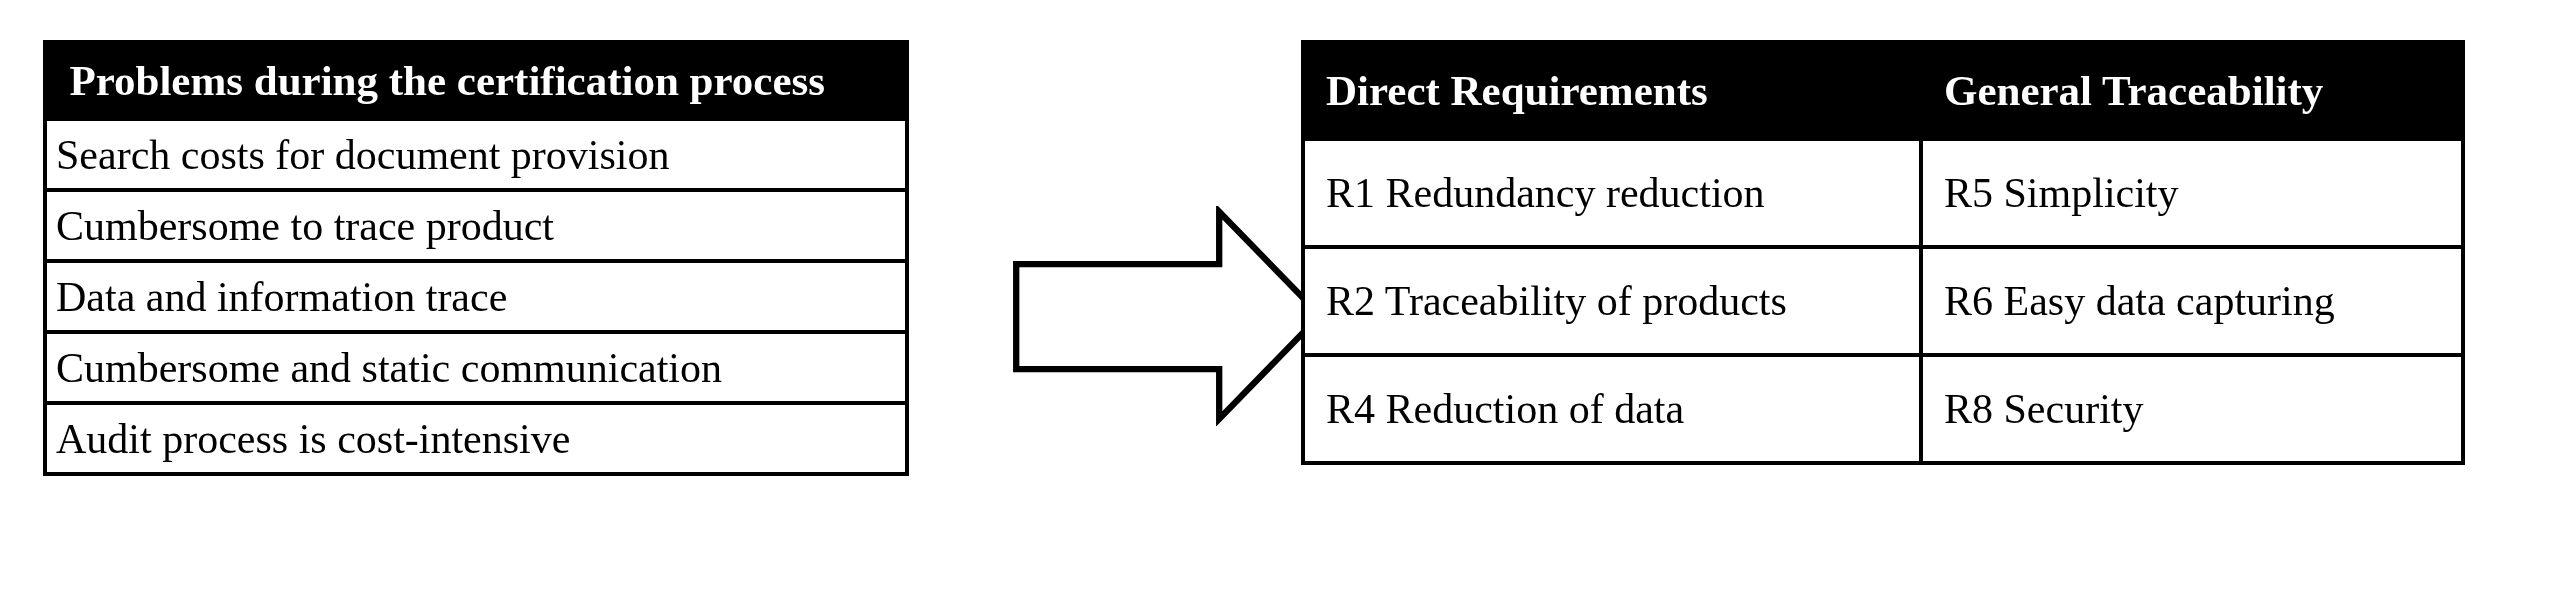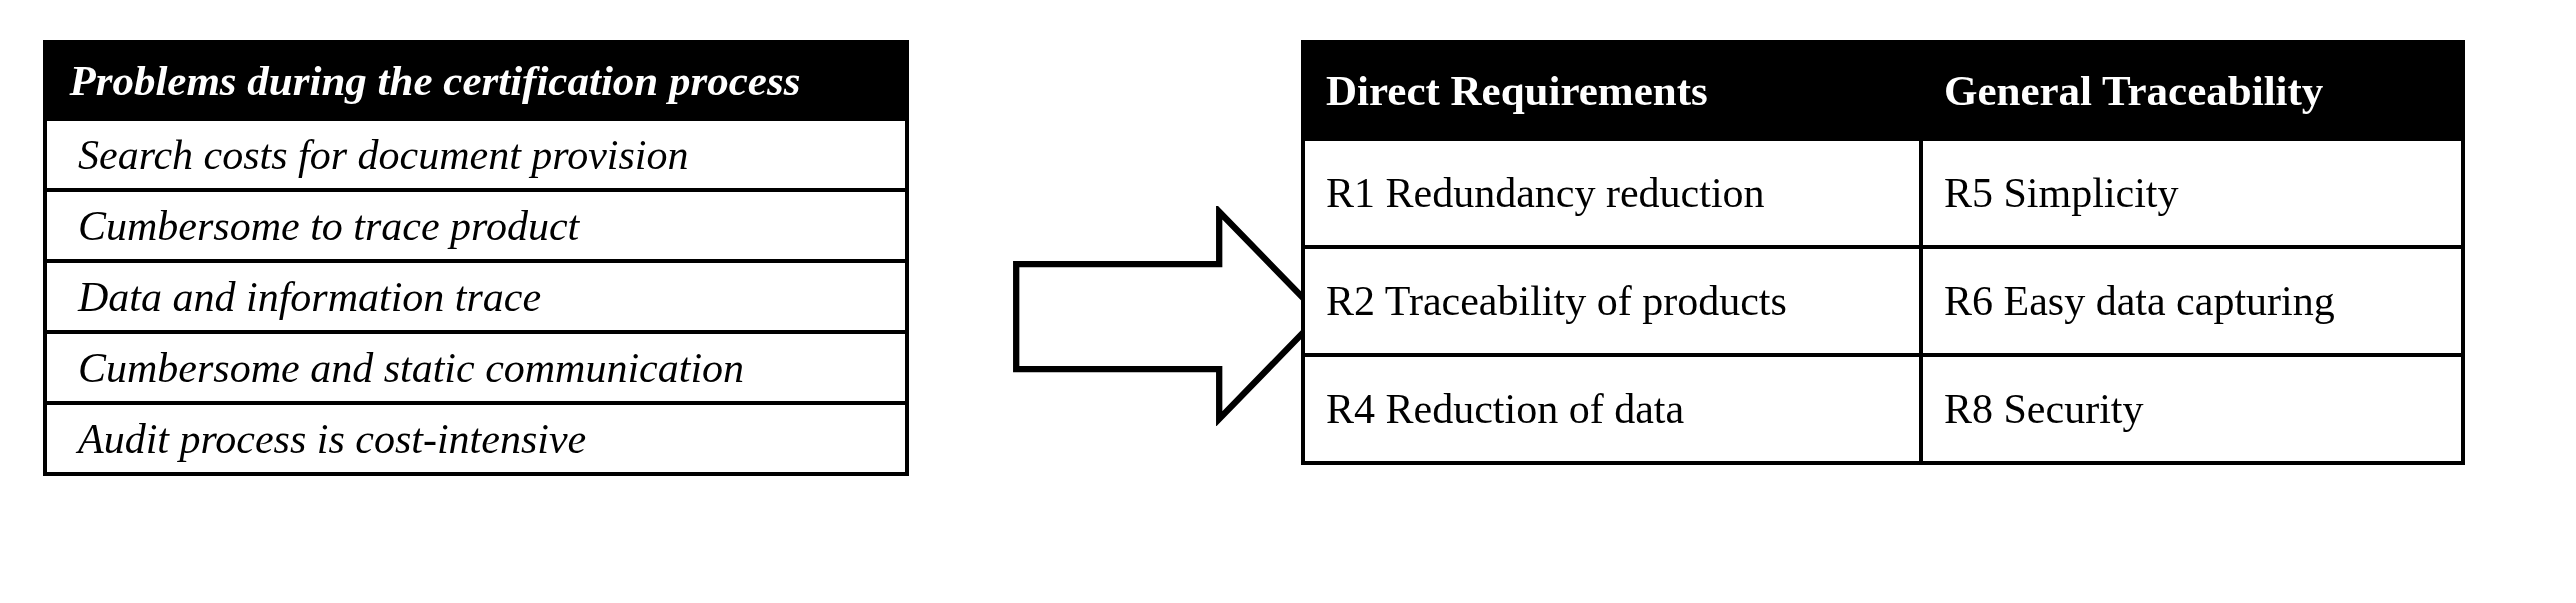--- a/index.html
+++ b/index.html
@@ -19,41 +19,40 @@
 
   
   .ptable {
     position: absolute;
     left: 43px;
     top: 40px;
     width: 866px;
     border: 4.2px solid #000000;
     background: #ffffff;
     box-sizing: border-box;
-    font-style: italic;
   }
   .ptable .th {
     height: 73px;
     background: #000000;
     color: #ffffff;
     font-weight: bold;
     font-size: 43px;
     display: flex;
     align-items: center;
     padding-left: 22.4px;
     box-sizing: border-box;
   }
   .ptable .tr {
     height: 71px;
     border-top: 4.2px solid #000000;
     background: #ffffff;
     font-size: 42px;
     display: flex;
     align-items: center;
-    padding-left: 31px;
+    padding-left: 9px;
     box-sizing: border-box;
     white-space: nowrap;
   }
 
   
   .arrow-svg {
     position: absolute;
     left: 1012px;
     top: 206px;
   }

